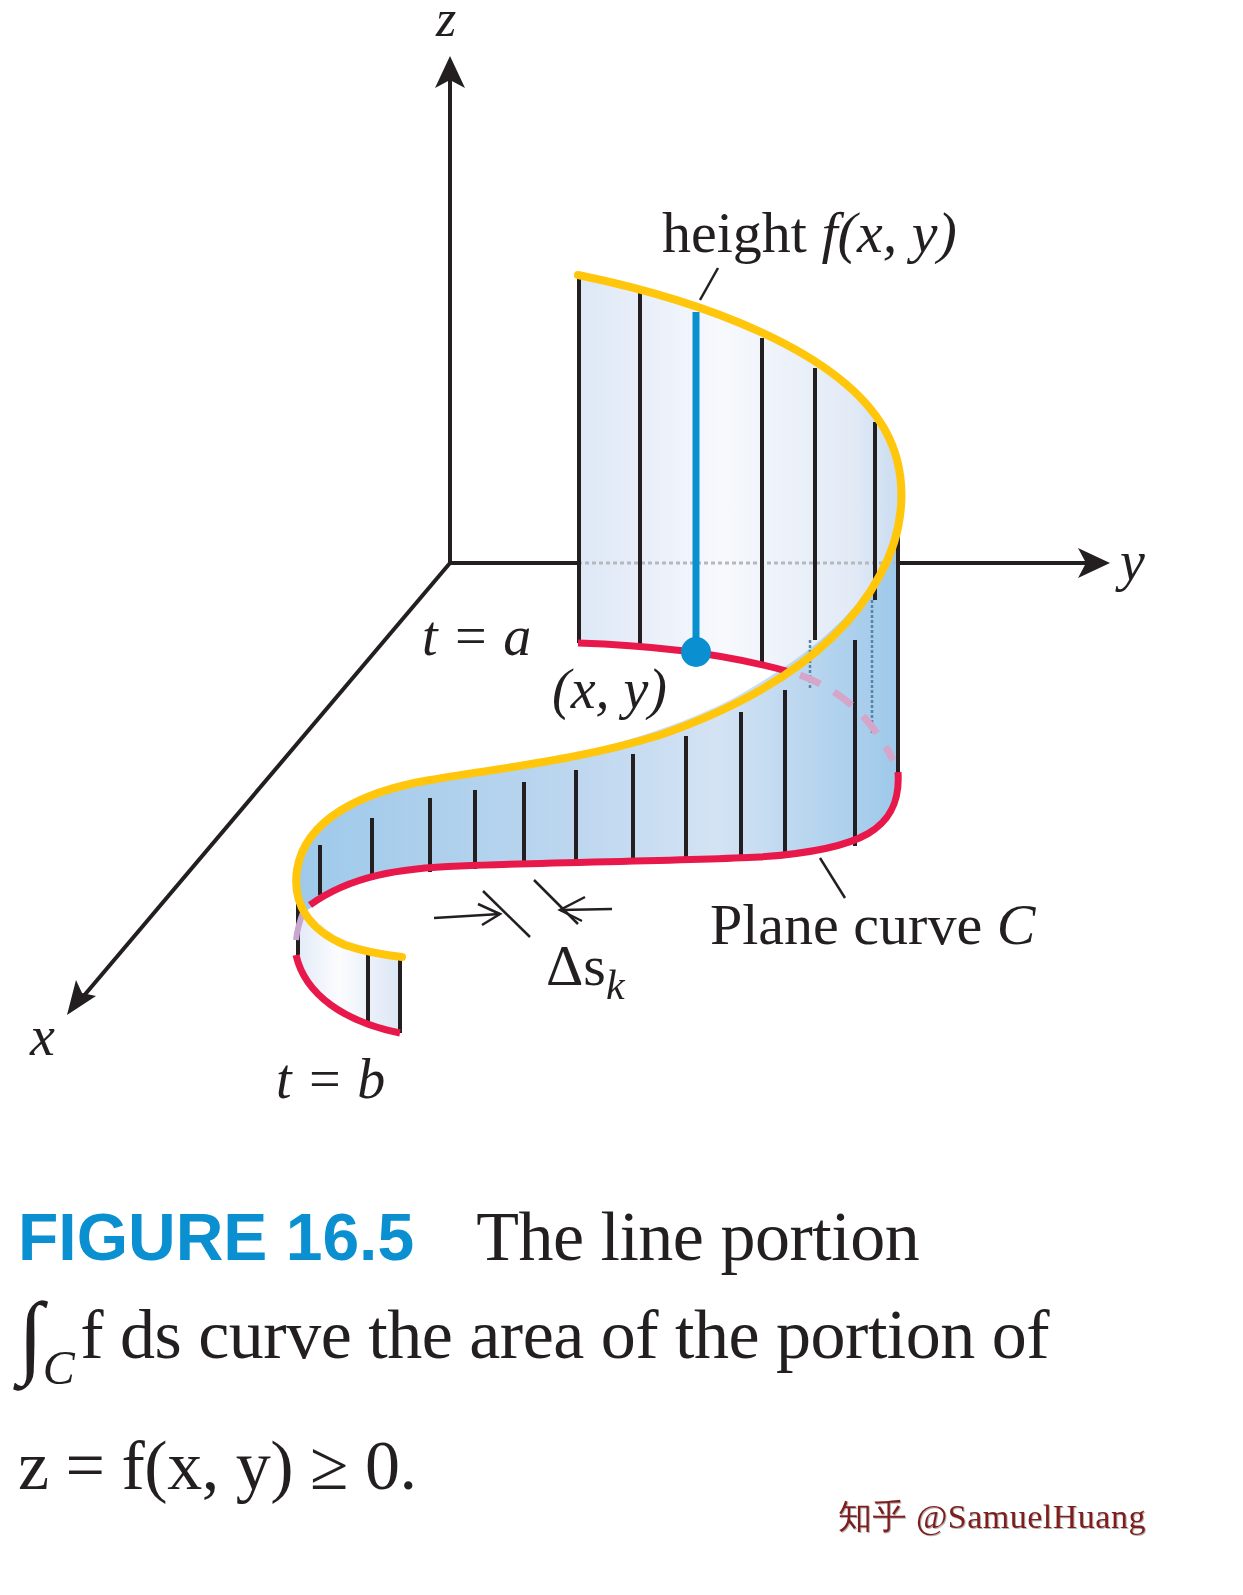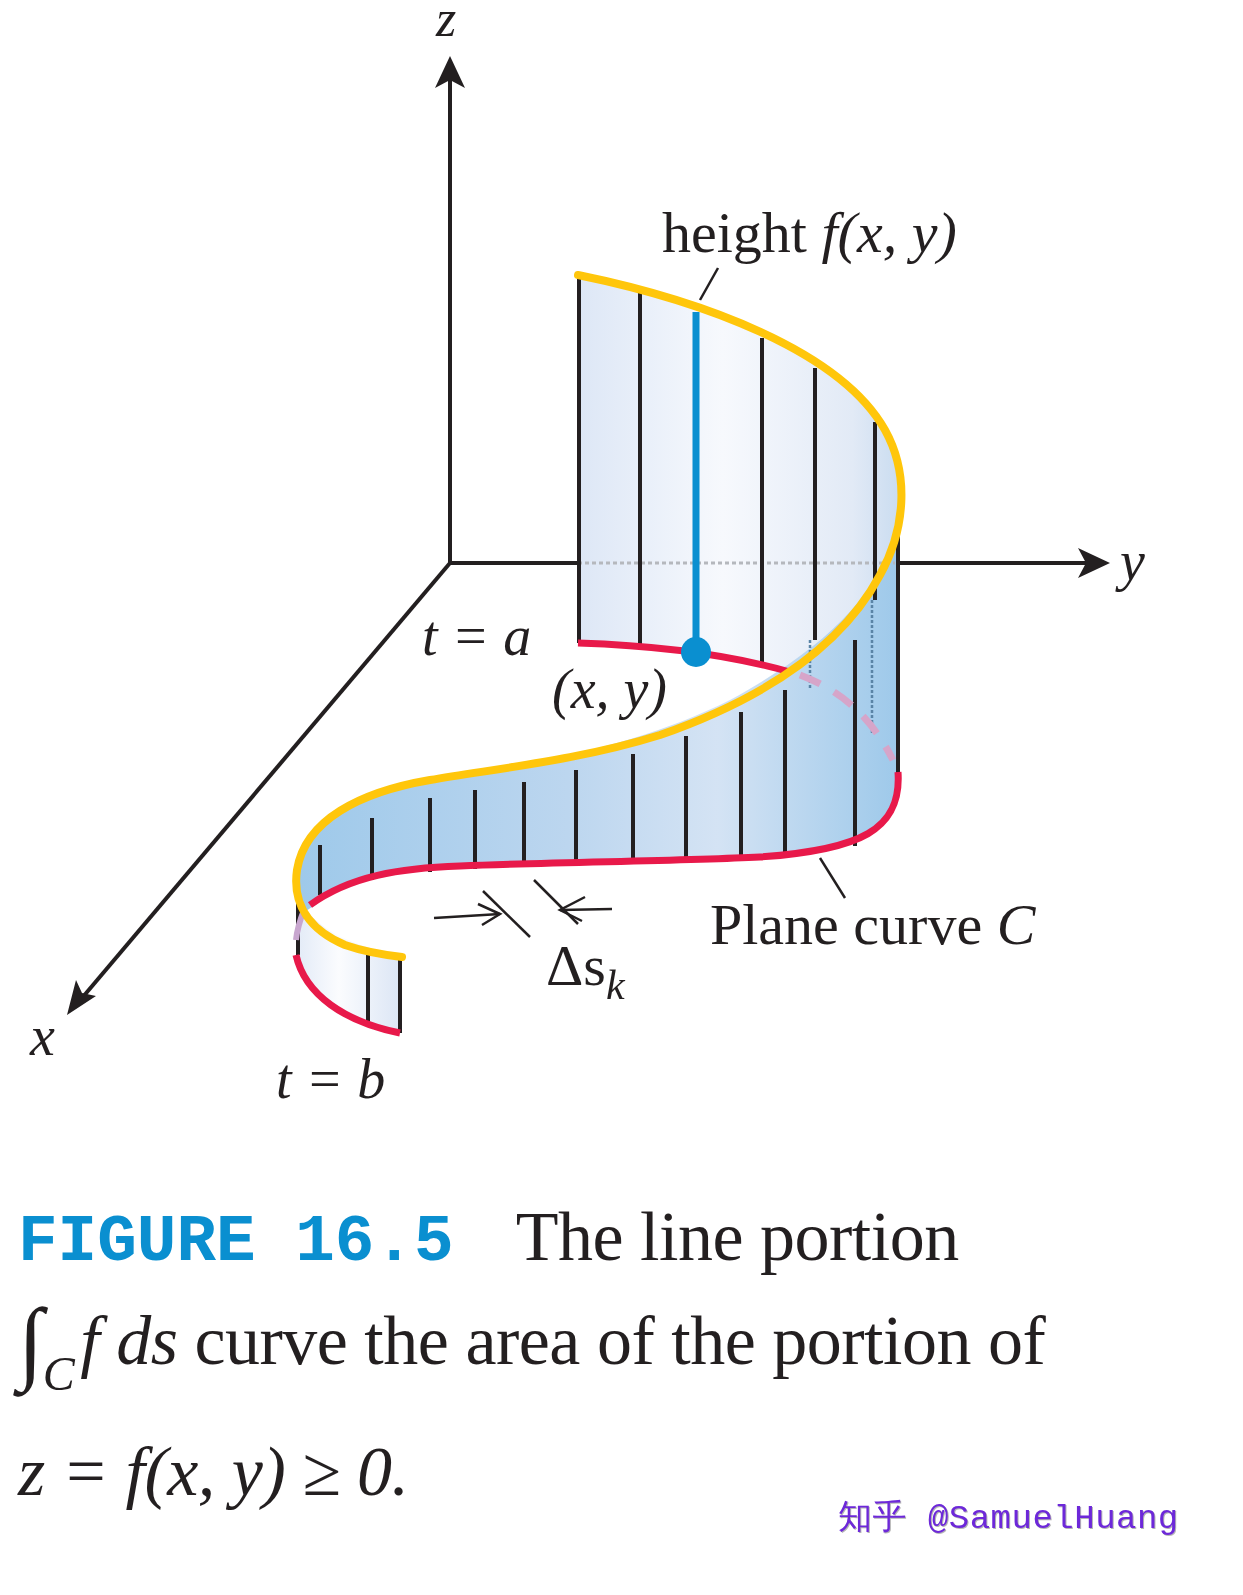--- a/index.html
+++ b/index.html
@@ -3,29 +3,29 @@
 <meta charset="utf-8">
 <style>
   html, body { margin: 0; padding: 0; background: #ffffff; }
   body { width: 1243px; height: 1595px; position: relative; overflow: hidden; }
   #figure { position: absolute; left: 0; top: 0; width: 1243px; height: 1150px; }
   .lbl { font-family: "Liberation Serif", "DejaVu Serif", serif; fill: #231f20; }
   .it { font-style: italic; }
   .caption { position: absolute; left: 18px; top: 1188px; width: 1220px;
     font-family: "Liberation Serif", "DejaVu Serif", serif; color: #231f20;
     font-size: 70px; line-height: 98px; letter-spacing: -0.5px; }
-  .caption .fig-num { font-family: Liberation Mono, monospace;
+  .caption .fig-num { font-family: Liberation Sans, sans-serif;
     font-weight: bold; color: #0a8fd0; font-size: 66px; margin-right: 62px; letter-spacing: 0px; text-align: right; }
-  .caption .math { font-style: italic; }
+  .caption .math { }
   .caption .integral { font-size: 92px; font-style: italic; vertical-align: -8px; }
   .caption .sub { font-size: 48px; vertical-align: -26px; font-style: italic; margin-right: 6px; }
   .caption .line { display: block; white-space: nowrap; }
   .watermark { position: absolute; left: 838px; top: 1494px;
-    font-family: Liberation Mono, monospace; font-size: 34px;
-    color: #6d28d9; text-shadow: 1px 1px 0 #b5b5b5; letter-spacing: 0.5px; }
+    font-family: Liberation Serif, serif; font-size: 34px;
+    color: #7f1d1d; text-shadow: 1px 1px 0 #b5b5b5; letter-spacing: 0.5px; }
 </style>
 </head>
 <body>
 
 <svg id="figure" viewBox="0 0 1243 1150" xmlns="http://www.w3.org/2000/svg">
   <defs>
     <linearGradient id="wallBack" x1="0" y1="0" x2="1" y2="0">
       <stop offset="0" stop-color="#dde7f6"></stop>
       <stop offset="0.45" stop-color="#f7f9fd"></stop>
       <stop offset="0.85" stop-color="#e2eaf6"></stop>

